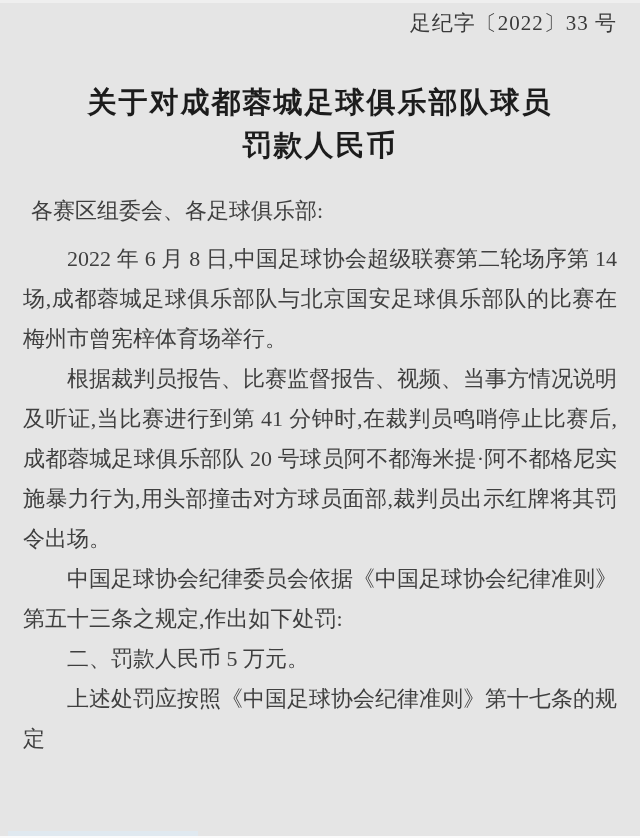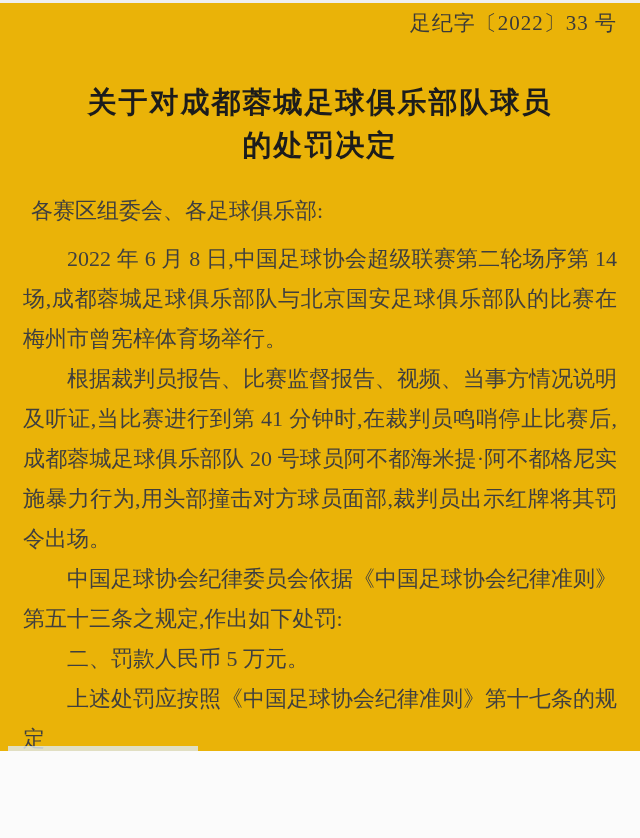--- a/index.html
+++ b/index.html
@@ -3,25 +3,25 @@
 <meta charset="utf-8">
 <style>
   html, body {
     margin: 0;
     padding: 0;
     background: #fbfbfb;
   }
   .page {
     position: relative;
     width: 640px;
-    height: 751px;
+    height: 836px;
     box-sizing: border-box;
     padding: 0 23px;
     overflow: hidden;
-    background: #eab308;
+    background: #e5e5e5;
     font-family: "Liberation Serif", "DejaVu Serif", serif;
   }
   .top-strip {
     position: absolute;
     top: 0; left: 0;
     width: 640px; height: 3px;
     background: #efefef;
   }
   .bottom-strip {
     position: absolute;
@@ -69,21 +69,21 @@
 </head>
 <body>
 
 <div class="page">
   <div class="top-strip"></div>
 
   <div class="doc-number">足纪字〔2022〕33 号</div>
 
   <h1 class="title">
     <span class="title-line">关于对成都蓉城足球俱乐部队球员</span>
-    <span class="title-line">的处罚决定</span>
+    <span class="title-line">罚款人民币</span>
   </h1>
 
   <div class="body-text">
     <p class="salutation">各赛区组委会、各足球俱乐部:</p>
     <p class="para">2022 年 6 月 8 日,中国足球协会超级联赛第二轮场序第 14 场,成都蓉城足球俱乐部队与北京国安足球俱乐部队的比赛在梅州市曾宪梓体育场举行。</p>
     <p class="para">根据裁判员报告、比赛监督报告、视频、当事方情况说明及听证,当比赛进行到第 41 分钟时,在裁判员鸣哨停止比赛后,成都蓉城足球俱乐部队 20 号球员阿不都海米提·阿不都格尼实施暴力行为,用头部撞击对方球员面部,裁判员出示红牌将其罚令出场。</p>
     <p class="para">中国足球协会纪律委员会依据《中国足球协会纪律准则》第五十三条之规定,作出如下处罚:</p>
     <p class="para">二、罚款人民币 5 万元。</p>
     <p class="para">上述处罚应按照《中国足球协会纪律准则》第十七条的规定</p>
   </div>

